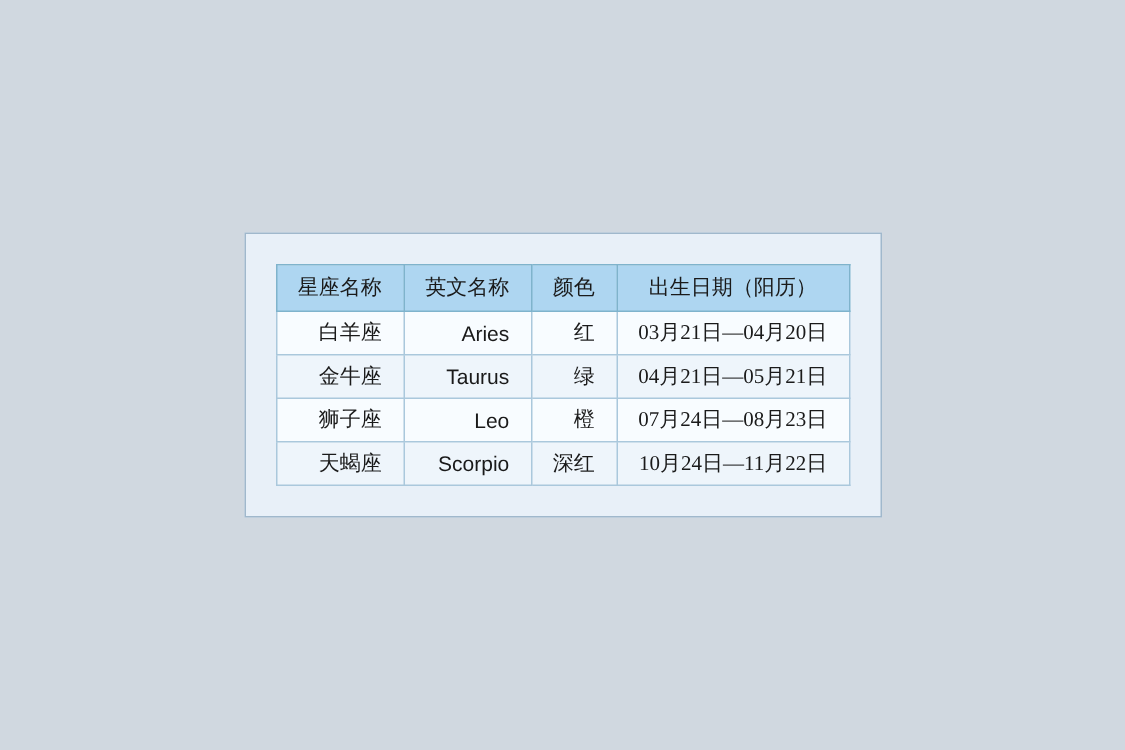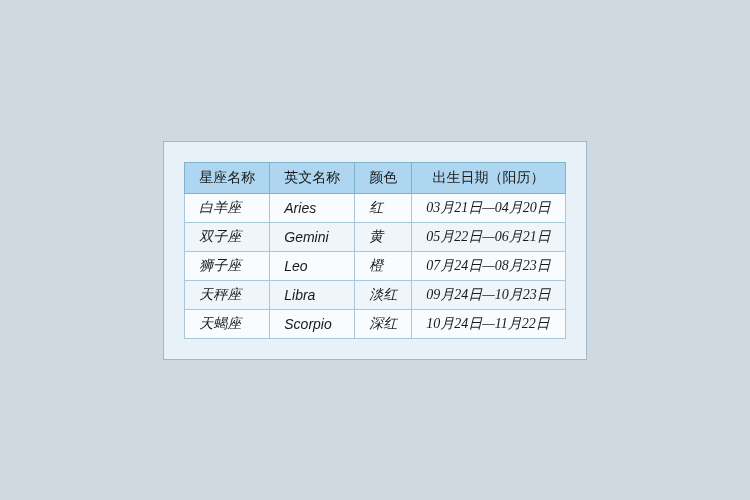--- a/index.html
+++ b/index.html
@@ -36,25 +36,24 @@
       padding: 6px 14px;
       text-align: center;
       font-weight: normal;
       color: #1a1a1a;
       font-size: 14px;
     }
 
     td {
       border: 1px solid #aac8dc;
       padding: 5px 14px;
-      text-align: left;
+      text-align: right;
       color: #1a1a1a;
       font-size: 14px;
       background-color: #f8fcff;
-      font-style: italic;
     }
 
     tr:nth-child(even) td {
       background-color: #eef5fb;
     }
 
     td.english {
       font-family: Arial, sans-serif;
     }
   </style>
@@ -72,36 +71,30 @@
       </tr>
     </thead>
     <tbody id="table-body">
     <tr>
           <td>白羊座</td>
           <td class="english">Aries</td>
           <td>红</td>
           <td>03月21日—04月20日</td>
         </tr>
         <tr>
-          <td>双子座</td>
-          <td class="english">Gemini</td>
-          <td>黄</td>
-          <td>05月22日—06月21日</td>
+          <td>金牛座</td>
+          <td class="english">Taurus</td>
+          <td>绿</td>
+          <td>04月21日—05月21日</td>
         </tr>
         <tr>
           <td>狮子座</td>
           <td class="english">Leo</td>
           <td>橙</td>
           <td>07月24日—08月23日</td>
-        </tr>
-        <tr>
-          <td>天秤座</td>
-          <td class="english">Libra</td>
-          <td>淡红</td>
-          <td>09月24日—10月23日</td>
         </tr>
         <tr>
           <td>天蝎座</td>
           <td class="english">Scorpio</td>
           <td>深红</td>
           <td>10月24日—11月22日</td>
         </tr>
       </tbody>
   </table>
 </div>

